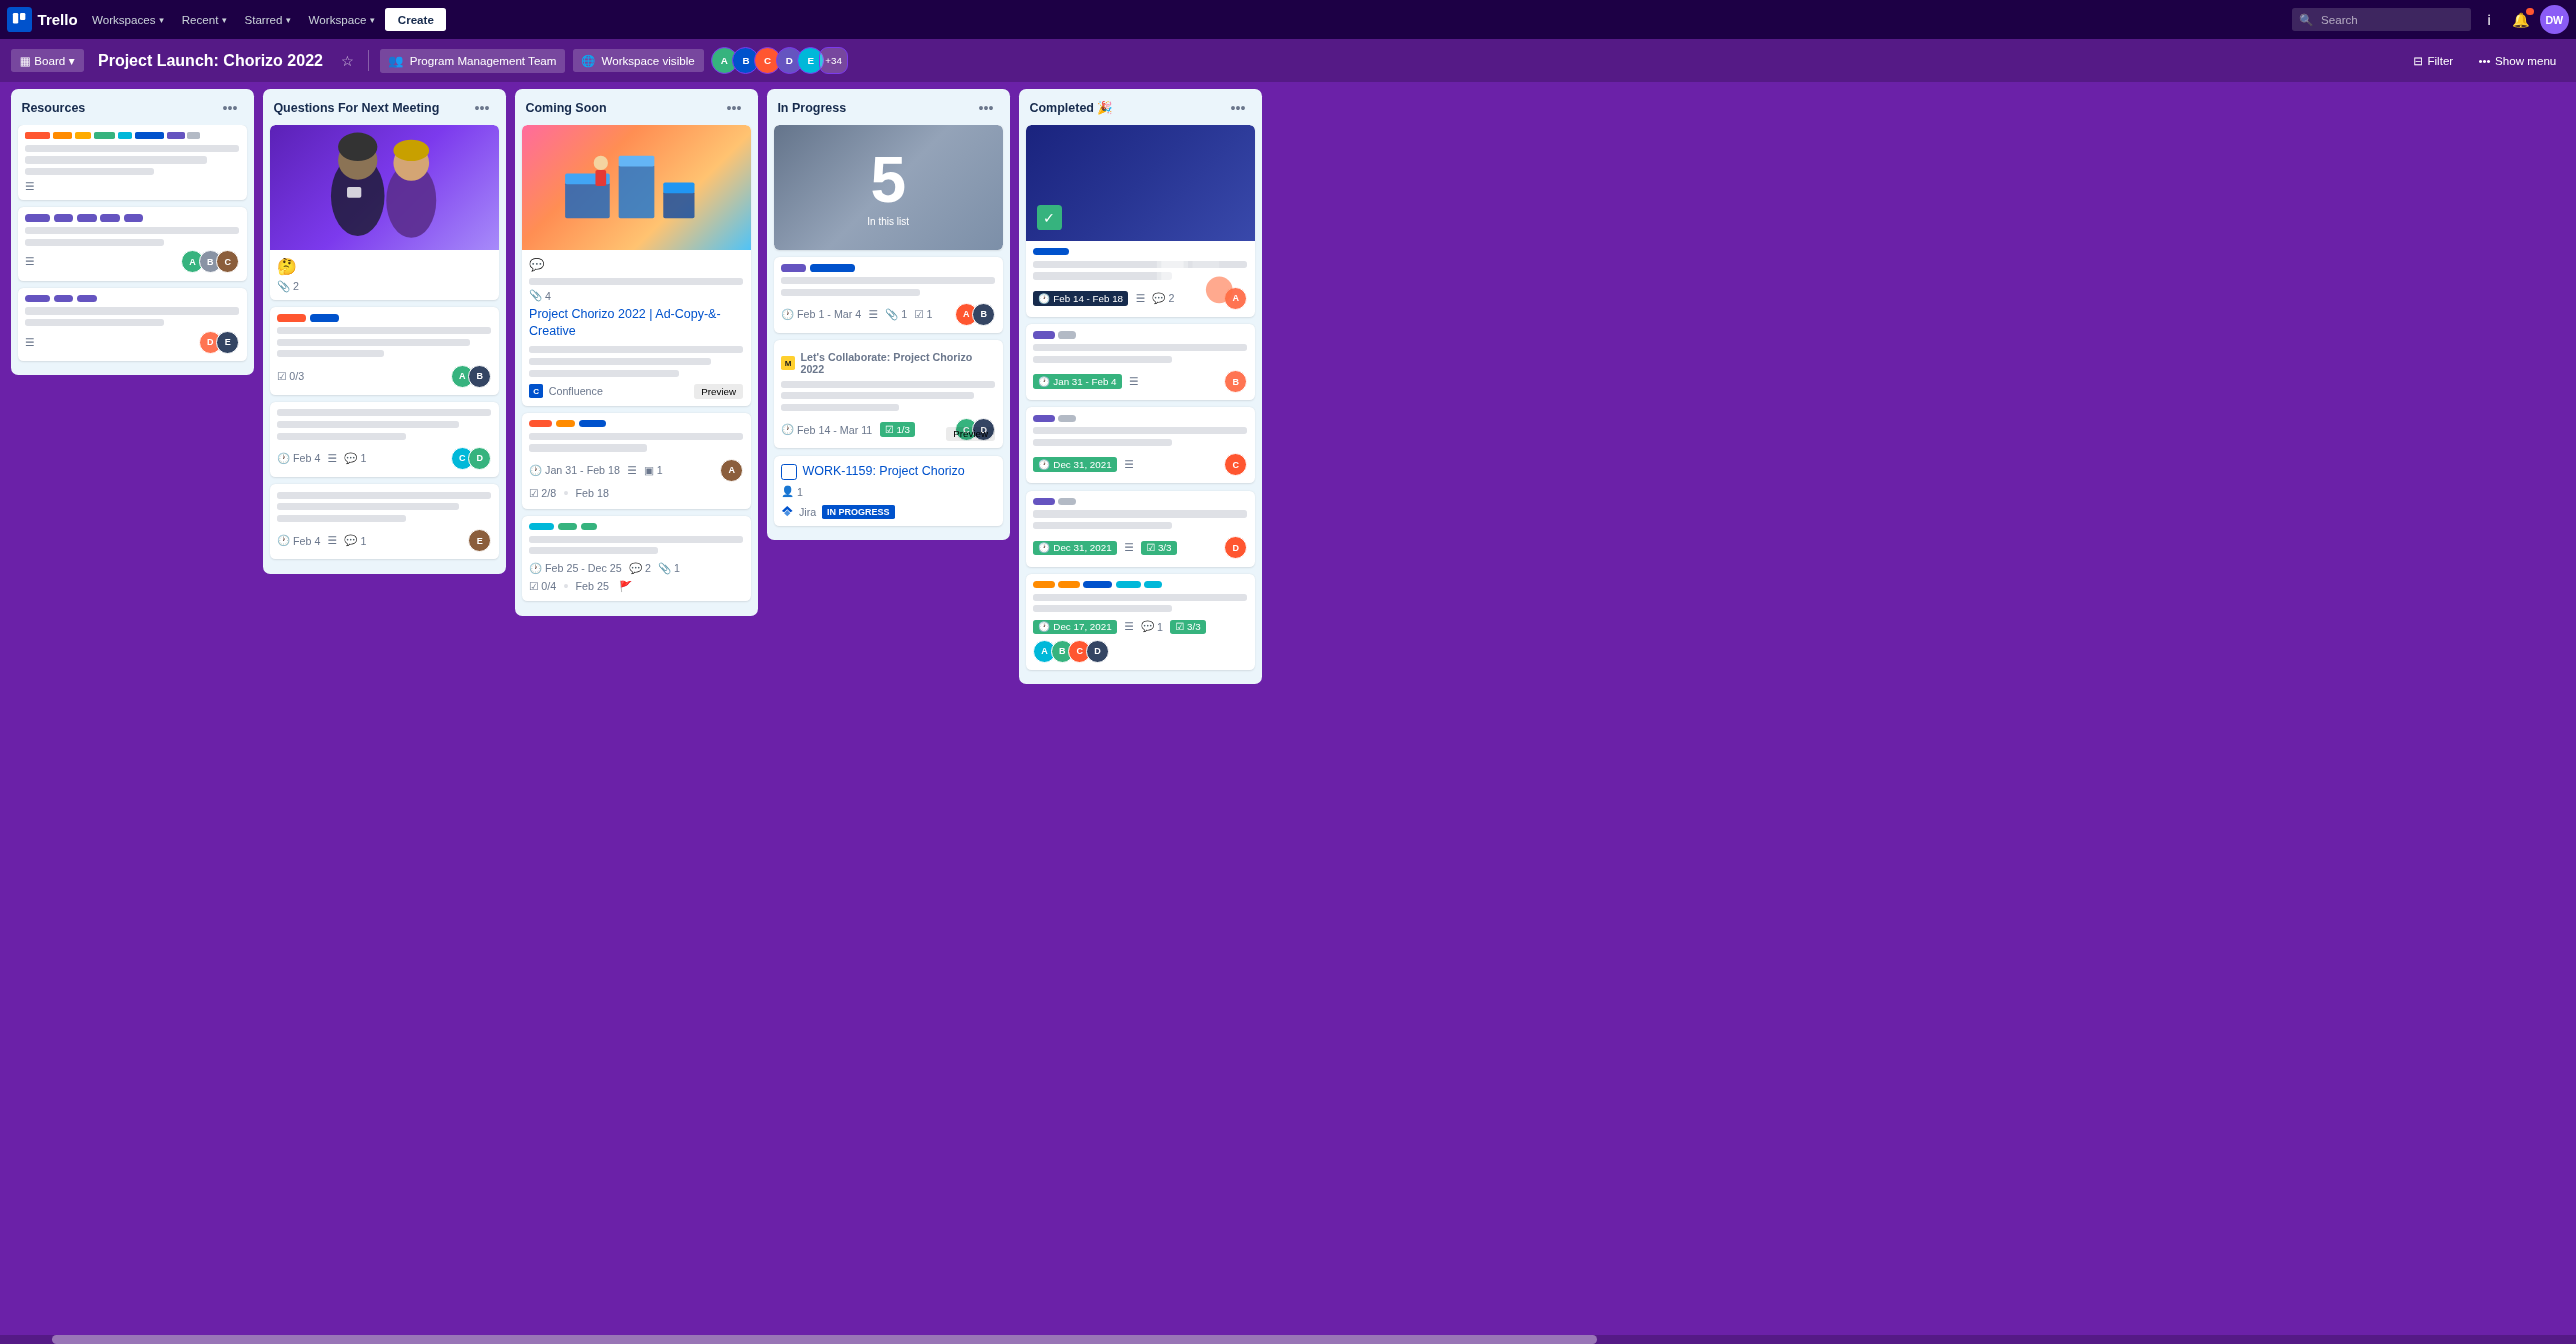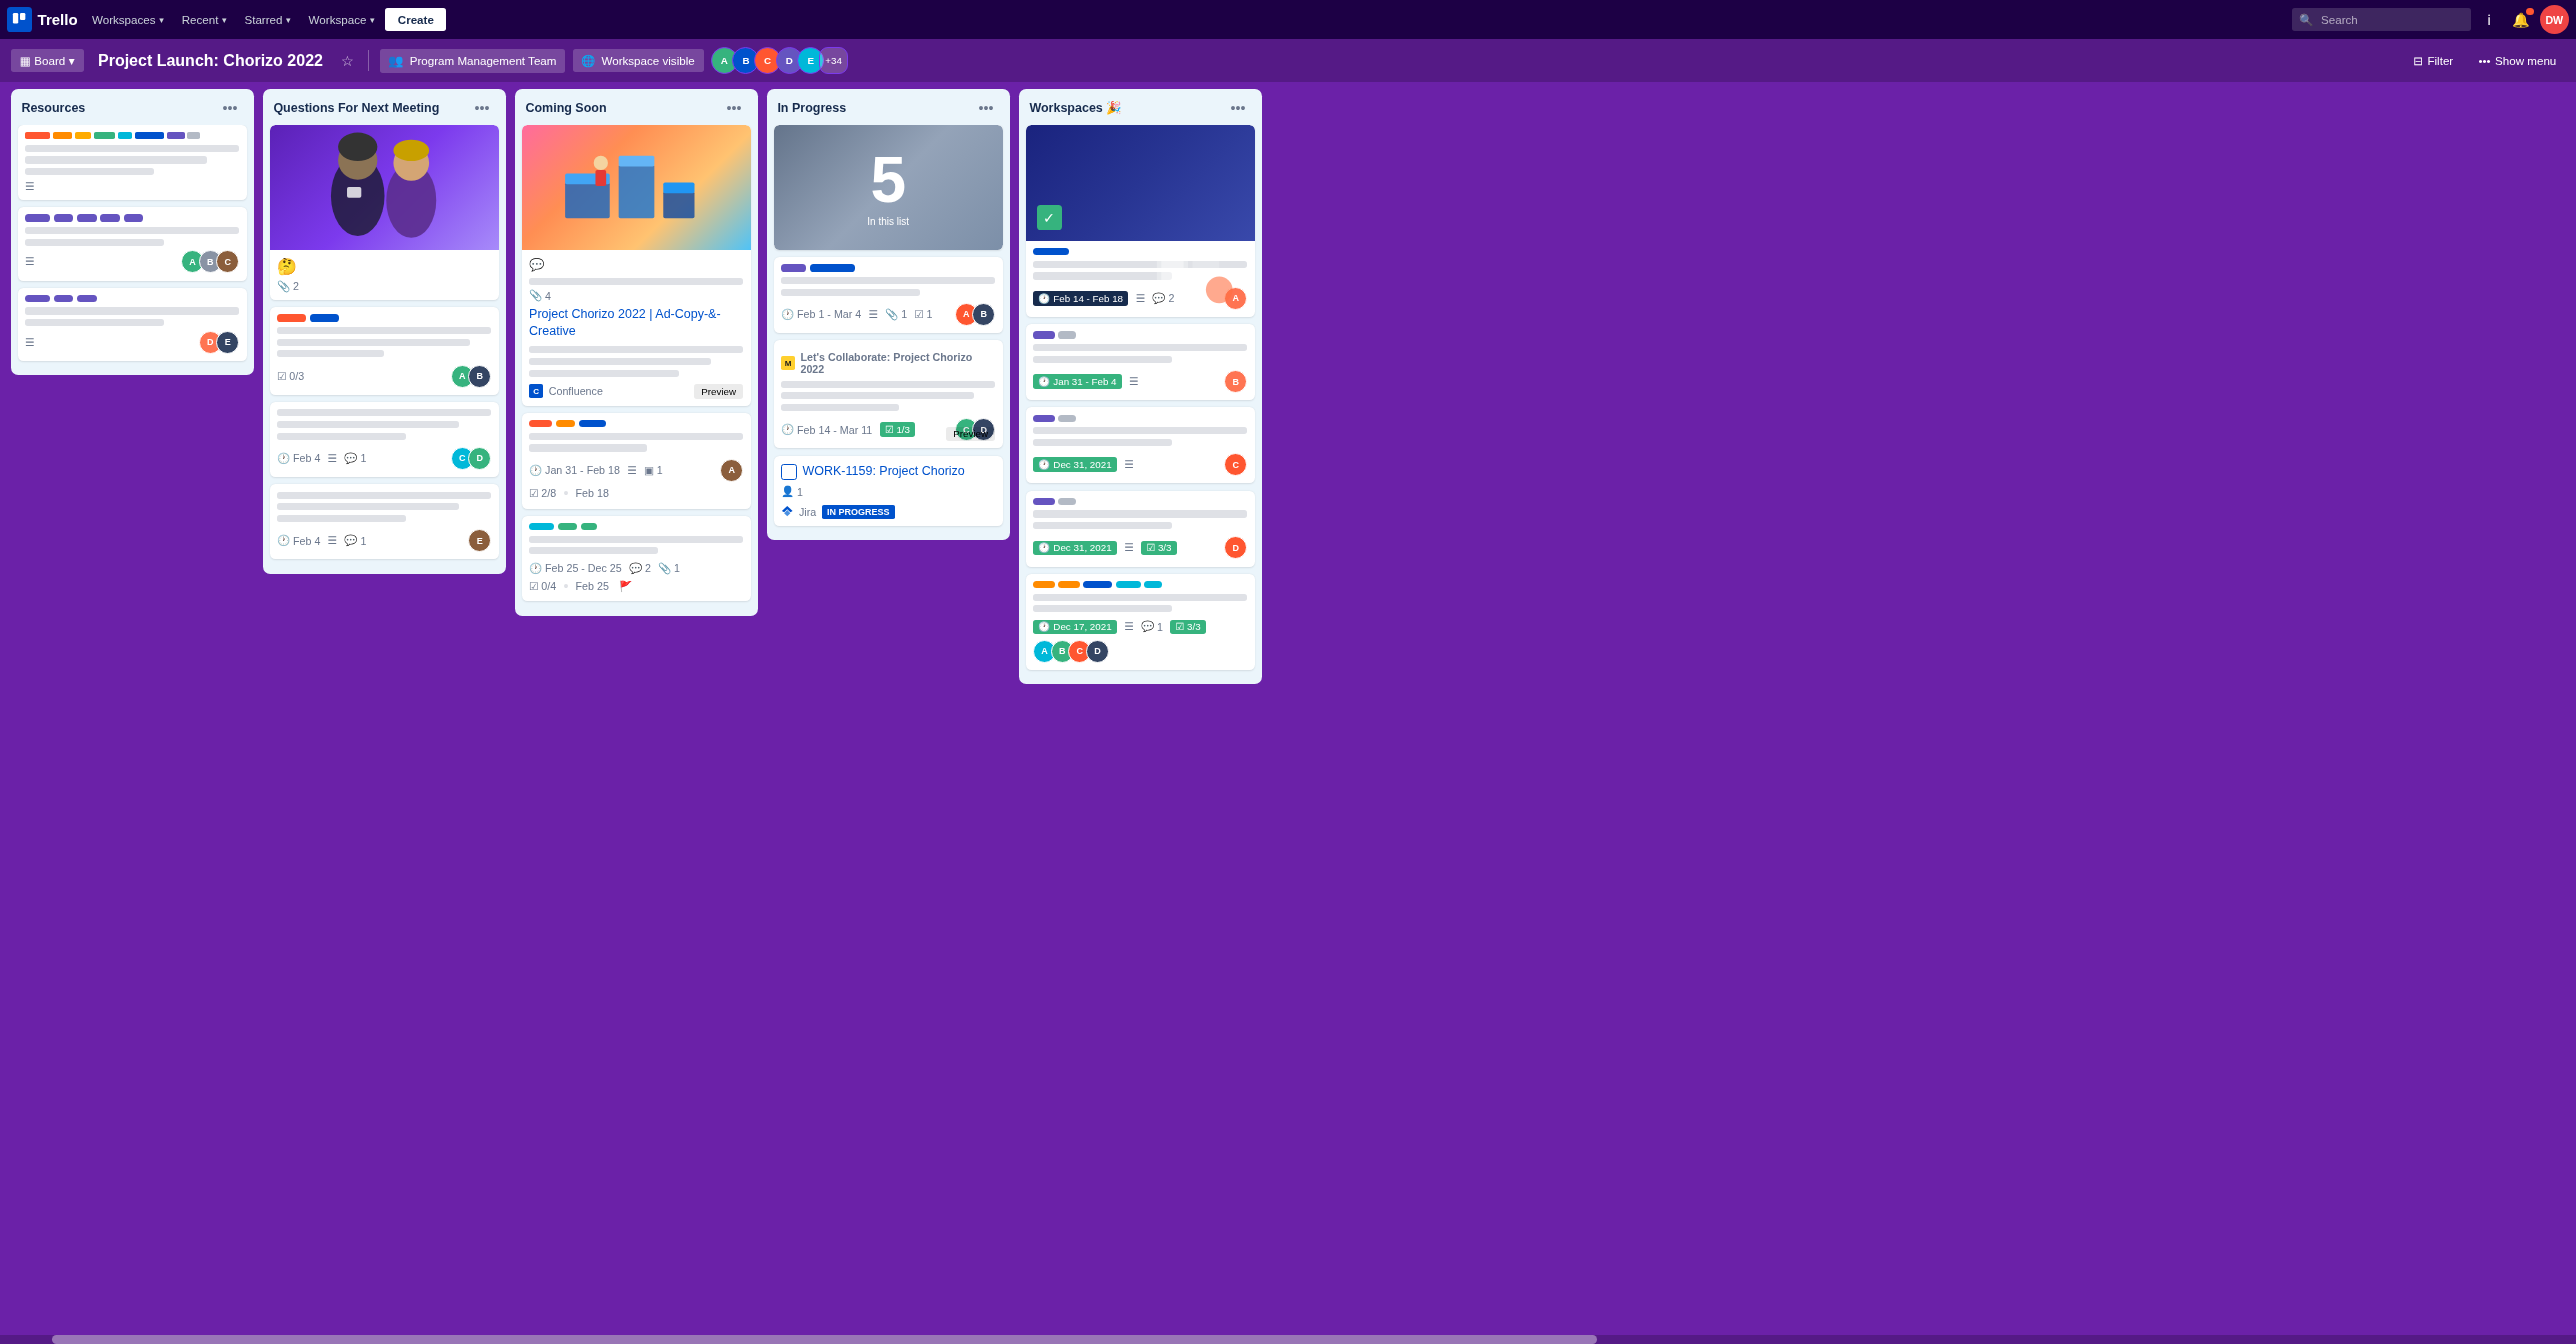--- a/index.html
+++ b/index.html
@@ -47,21 +47,21 @@
     .nav-search-wrap { position: relative; display: flex; align-items: center; }
     .nav-search-icon { position: absolute; left: 7.2px; color: rgba(255,255,255,0.7); font-size: 11.6px; }
     .nav-icon-btn {
       width: 29px; height: 29px; border-radius: 50%;
       background: none; border: none; color: white;
       display: flex; align-items: center; justify-content: center;
       cursor: pointer; font-size: 14.3px;
     }
     .nav-avatar {
       width: 29px; height: 29px; border-radius: 50%;
-      background: #ef4444; display: flex; align-items: center;
+      background: #8b5cf6; display: flex; align-items: center;
       justify-content: center; color: white; font-size: 10.7px; font-weight: bold;
       cursor: pointer;
     }
     .notif-btn { position: relative; }
     .notif-dot {
       position: absolute; top: 2.7px; right: 2.7px;
       width: 7.2px; height: 7.2px; background: #FF5630; border-radius: 50%;
     }
 
     
@@ -769,21 +769,21 @@
           <span class="in-progress-badge">IN PROGRESS</span>
         </div>
       </div>
 
     </div>
   </div>
 
   <div class="col">
     <div class="col-header">
       <div class="col-header-left">
-        <span style="font-size:12.5px;font-weight:700;color:#172B4D">Workspaces 🎉</span>
+        <span style="font-size:12.5px;font-weight:700;color:#172B4D">Completed 🎉</span>
       </div>
       <button class="col-menu-btn">•••</button>
     </div>
     <div class="col-cards">
 
       <div class="card" style="padding:0;overflow:hidden;position:relative">
         <div style="height:116px;background:linear-gradient(135deg,#1a237e,#283593,#3949AB);display:flex;align-items:flex-end;justify-content:flex-start;padding:10.7px;border-radius:5.4px 5.4px 0 0">
           <div style="width:25px;height:25px;background:#36B37E;border-radius:3.6px;display:flex;align-items:center;justify-content:center;color:white;font-size:14.3px">✓</div>
           <svg width="107" height="90" viewBox="0 0 120 100" style="position:absolute;right:9px;bottom:0" xmlns="http://www.w3.org/2000/svg">
             <rect x="20" y="20" width="35" height="45" fill="white" opacity="0.3" rx="2"></rect>

